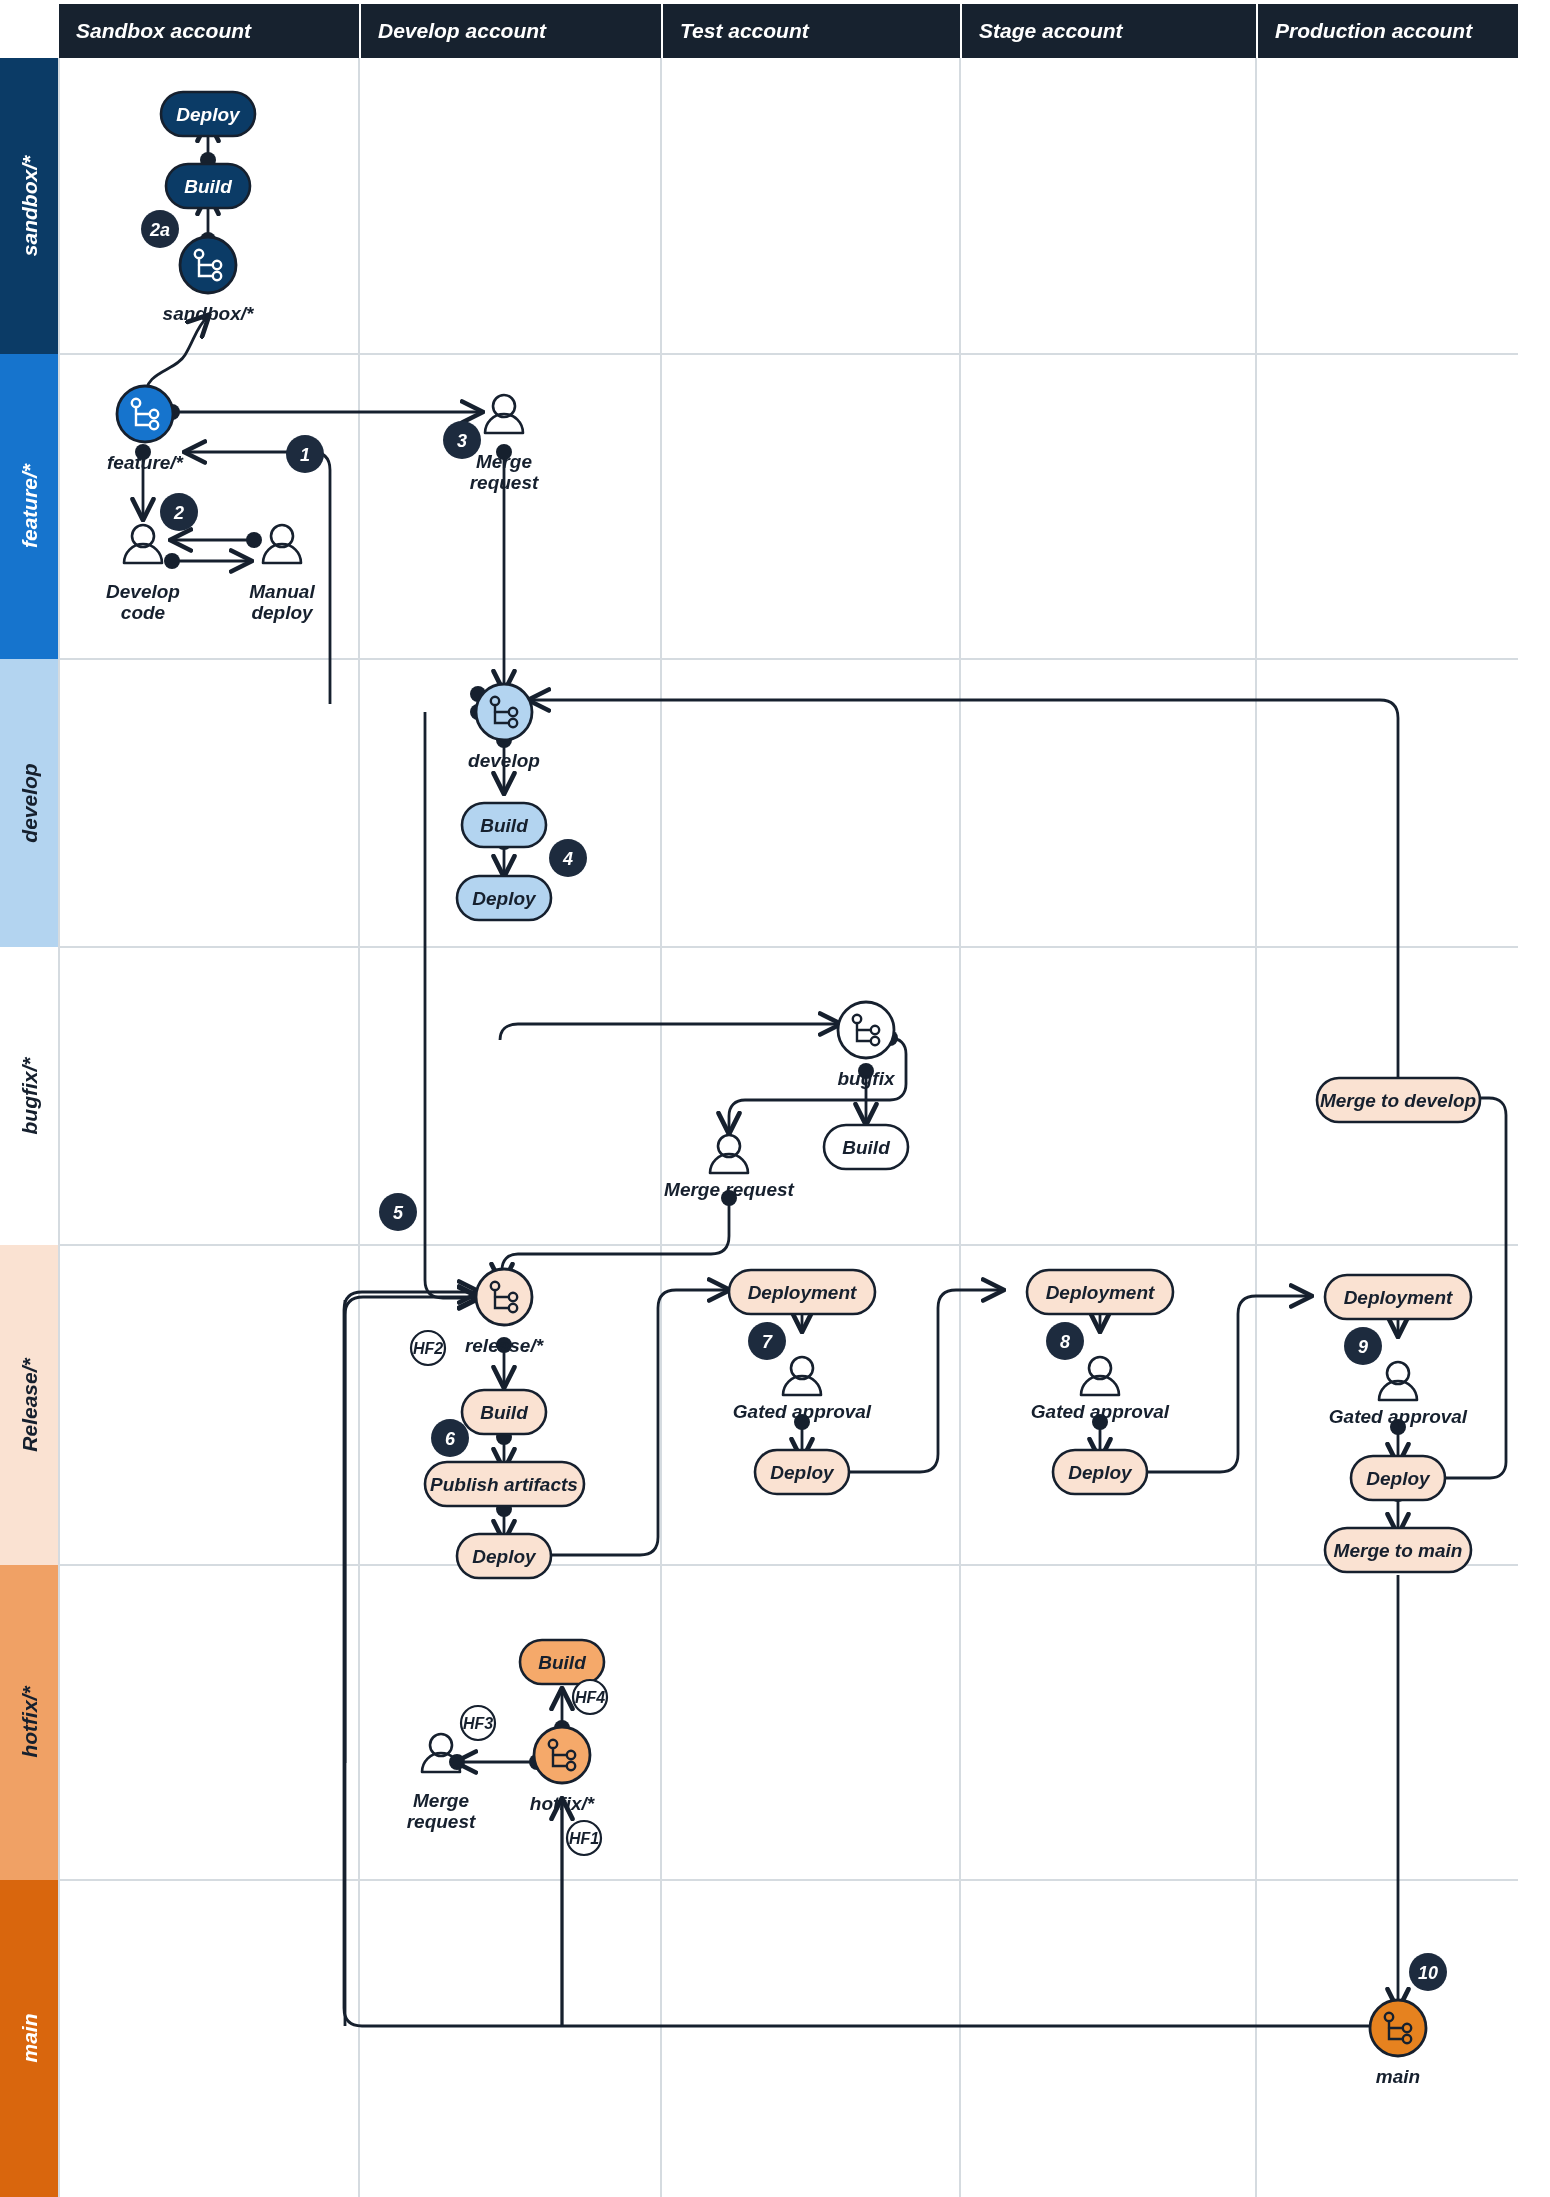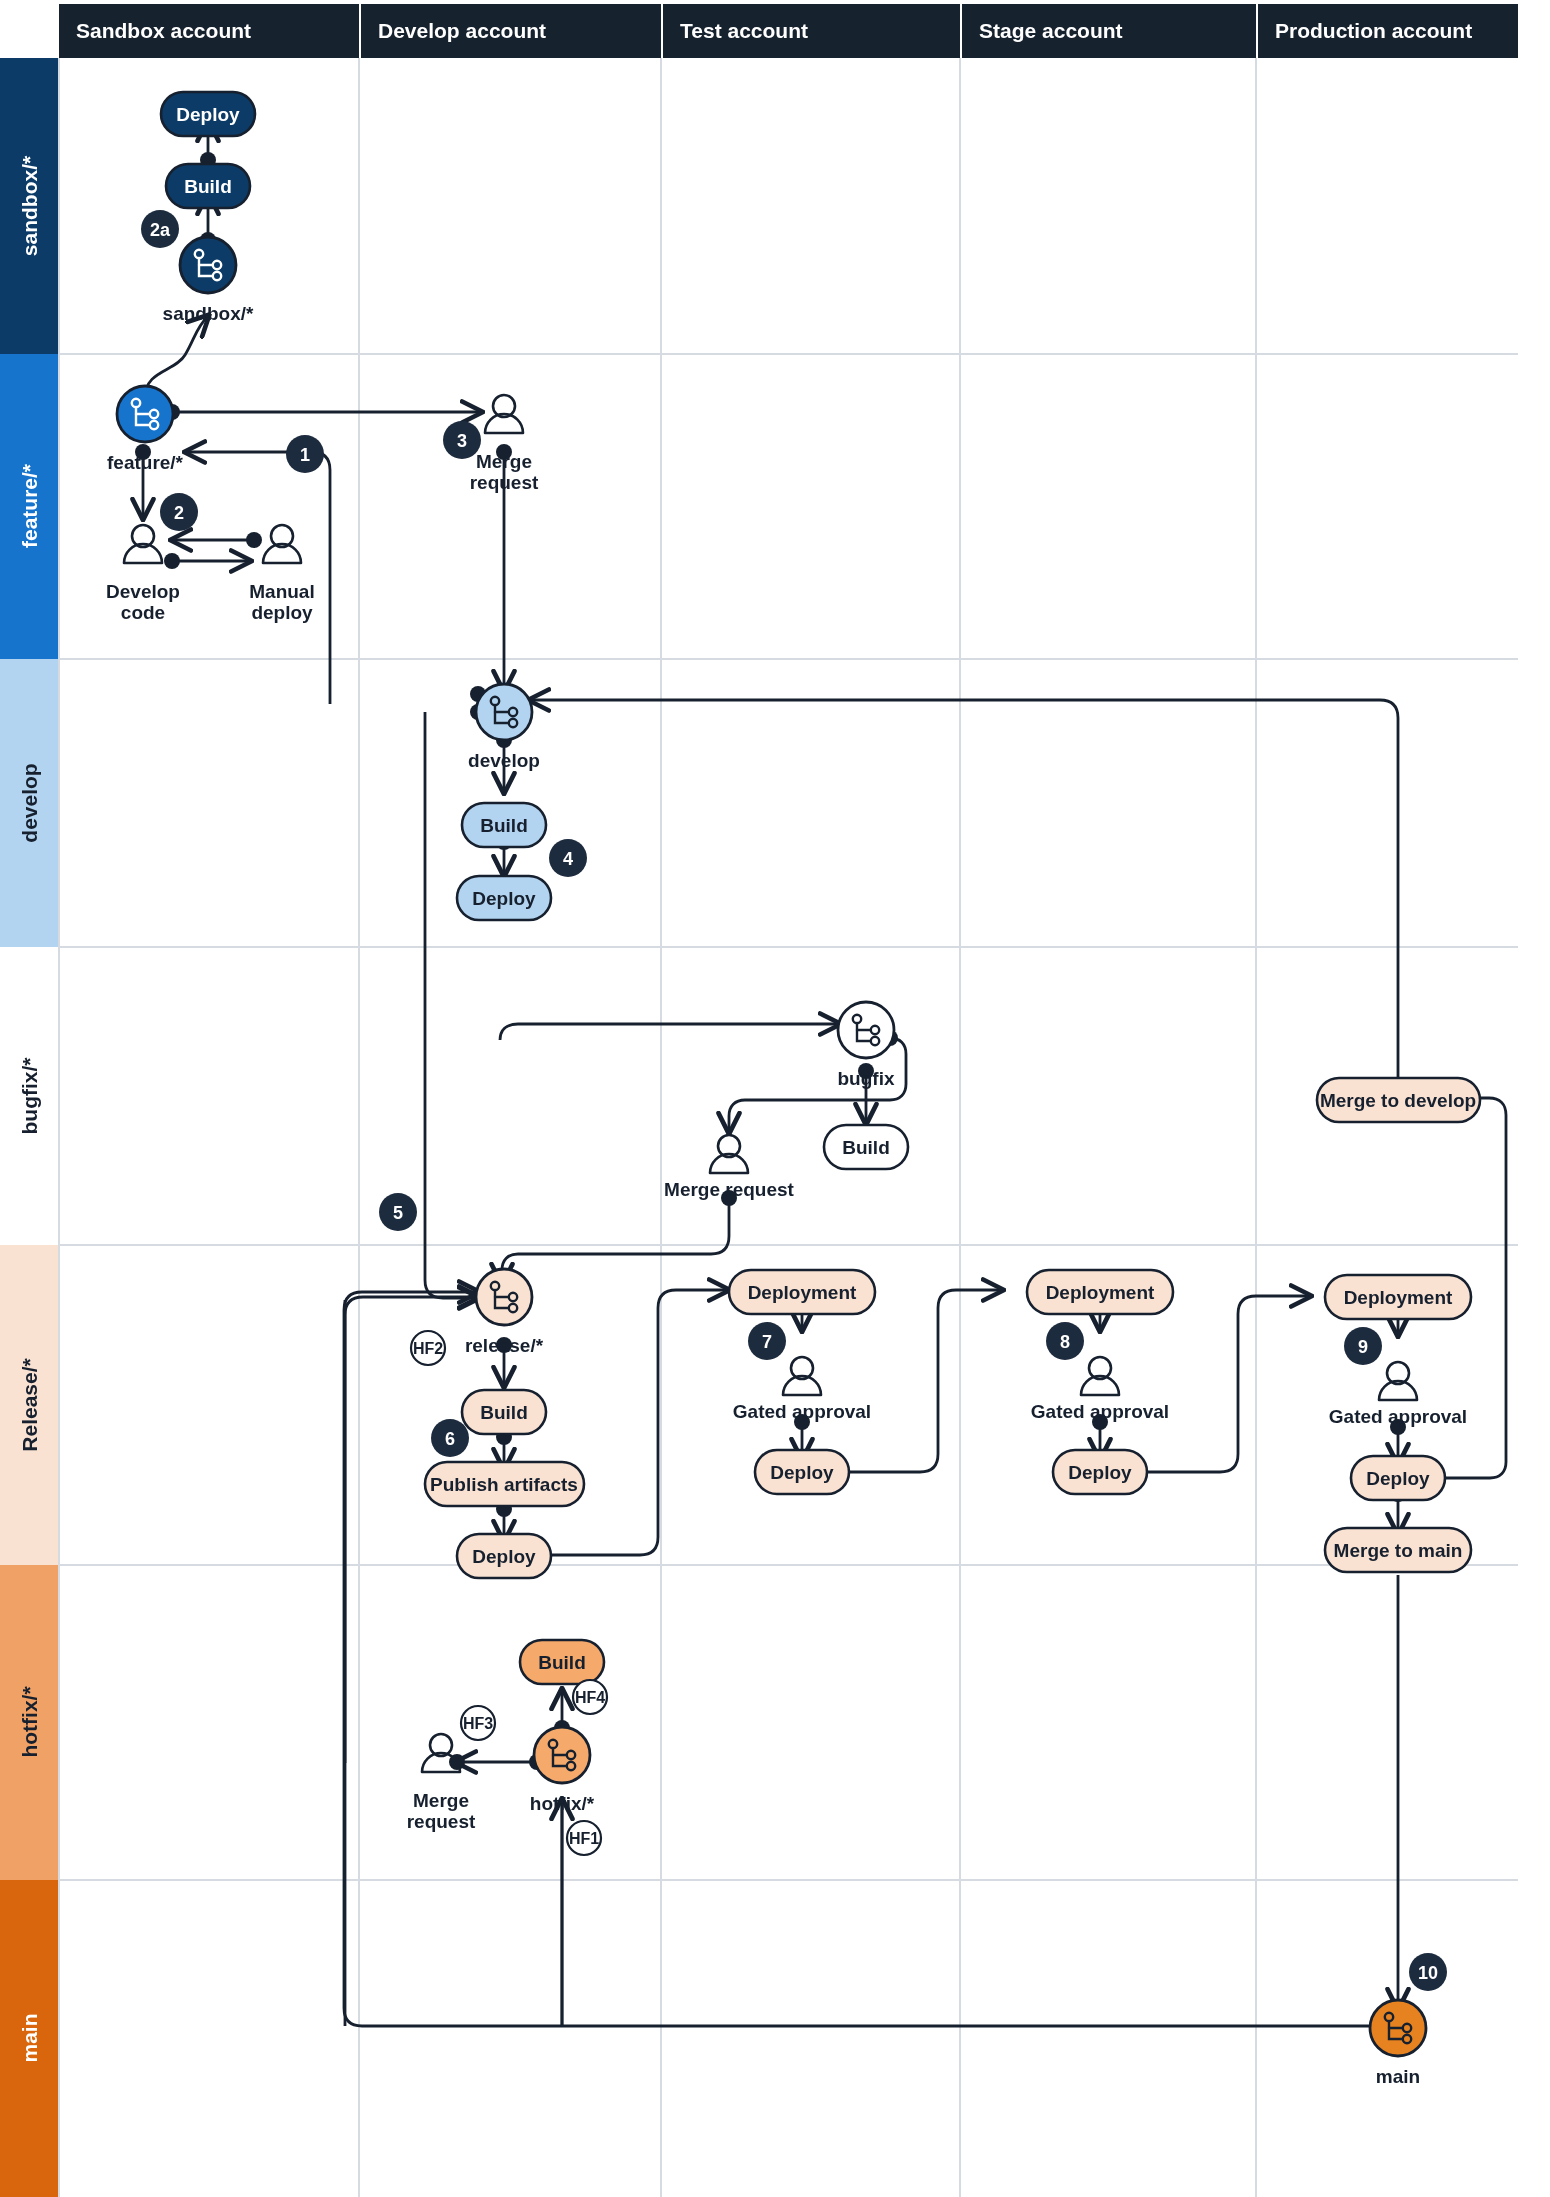--- a/index.html
+++ b/index.html
@@ -1,17 +1,17 @@
 <!DOCTYPE html>
 <html><head>
 <meta charset="utf-8">
 <style>
   html,body{margin:0;padding:0;background:#ffffff;}
   body{font-family:"Liberation Sans",sans-serif;}
-  #root{position:relative;width:1518px;height:2197px;overflow:hidden;background:#c2410c;}
+  #root{position:relative;width:1518px;height:2197px;overflow:hidden;background:#c2410c;font-style:italic;}
   #svg{position:absolute;left:0;top:0;width:1550px;height:2197px;}
   .hdr-txt{font-weight:700;font-size:21px;fill:#ffffff;}
   .lane-txt{font-weight:700;font-size:21px;fill:#ffffff;}
   .node-txt{font-weight:700;font-size:19px;}
   .lbl-txt{font-weight:700;font-size:19px;fill:#16202e;}
   .badge-txt{font-weight:700;font-size:18px;fill:#ffffff;}
   .hf-txt{font-weight:700;font-size:16px;fill:#16202e;}
 </style>
 </head>
 <body>

